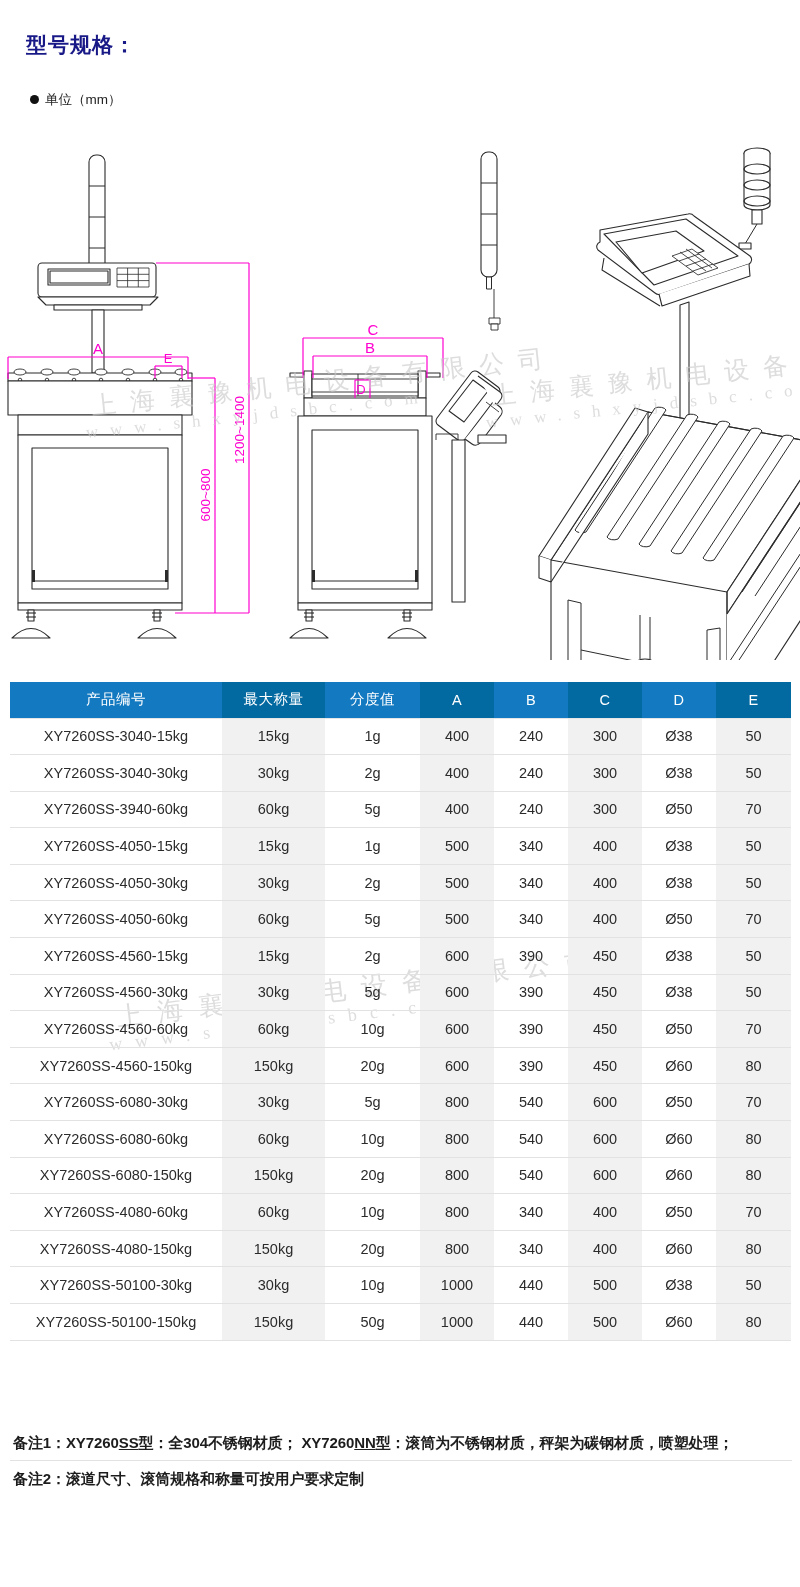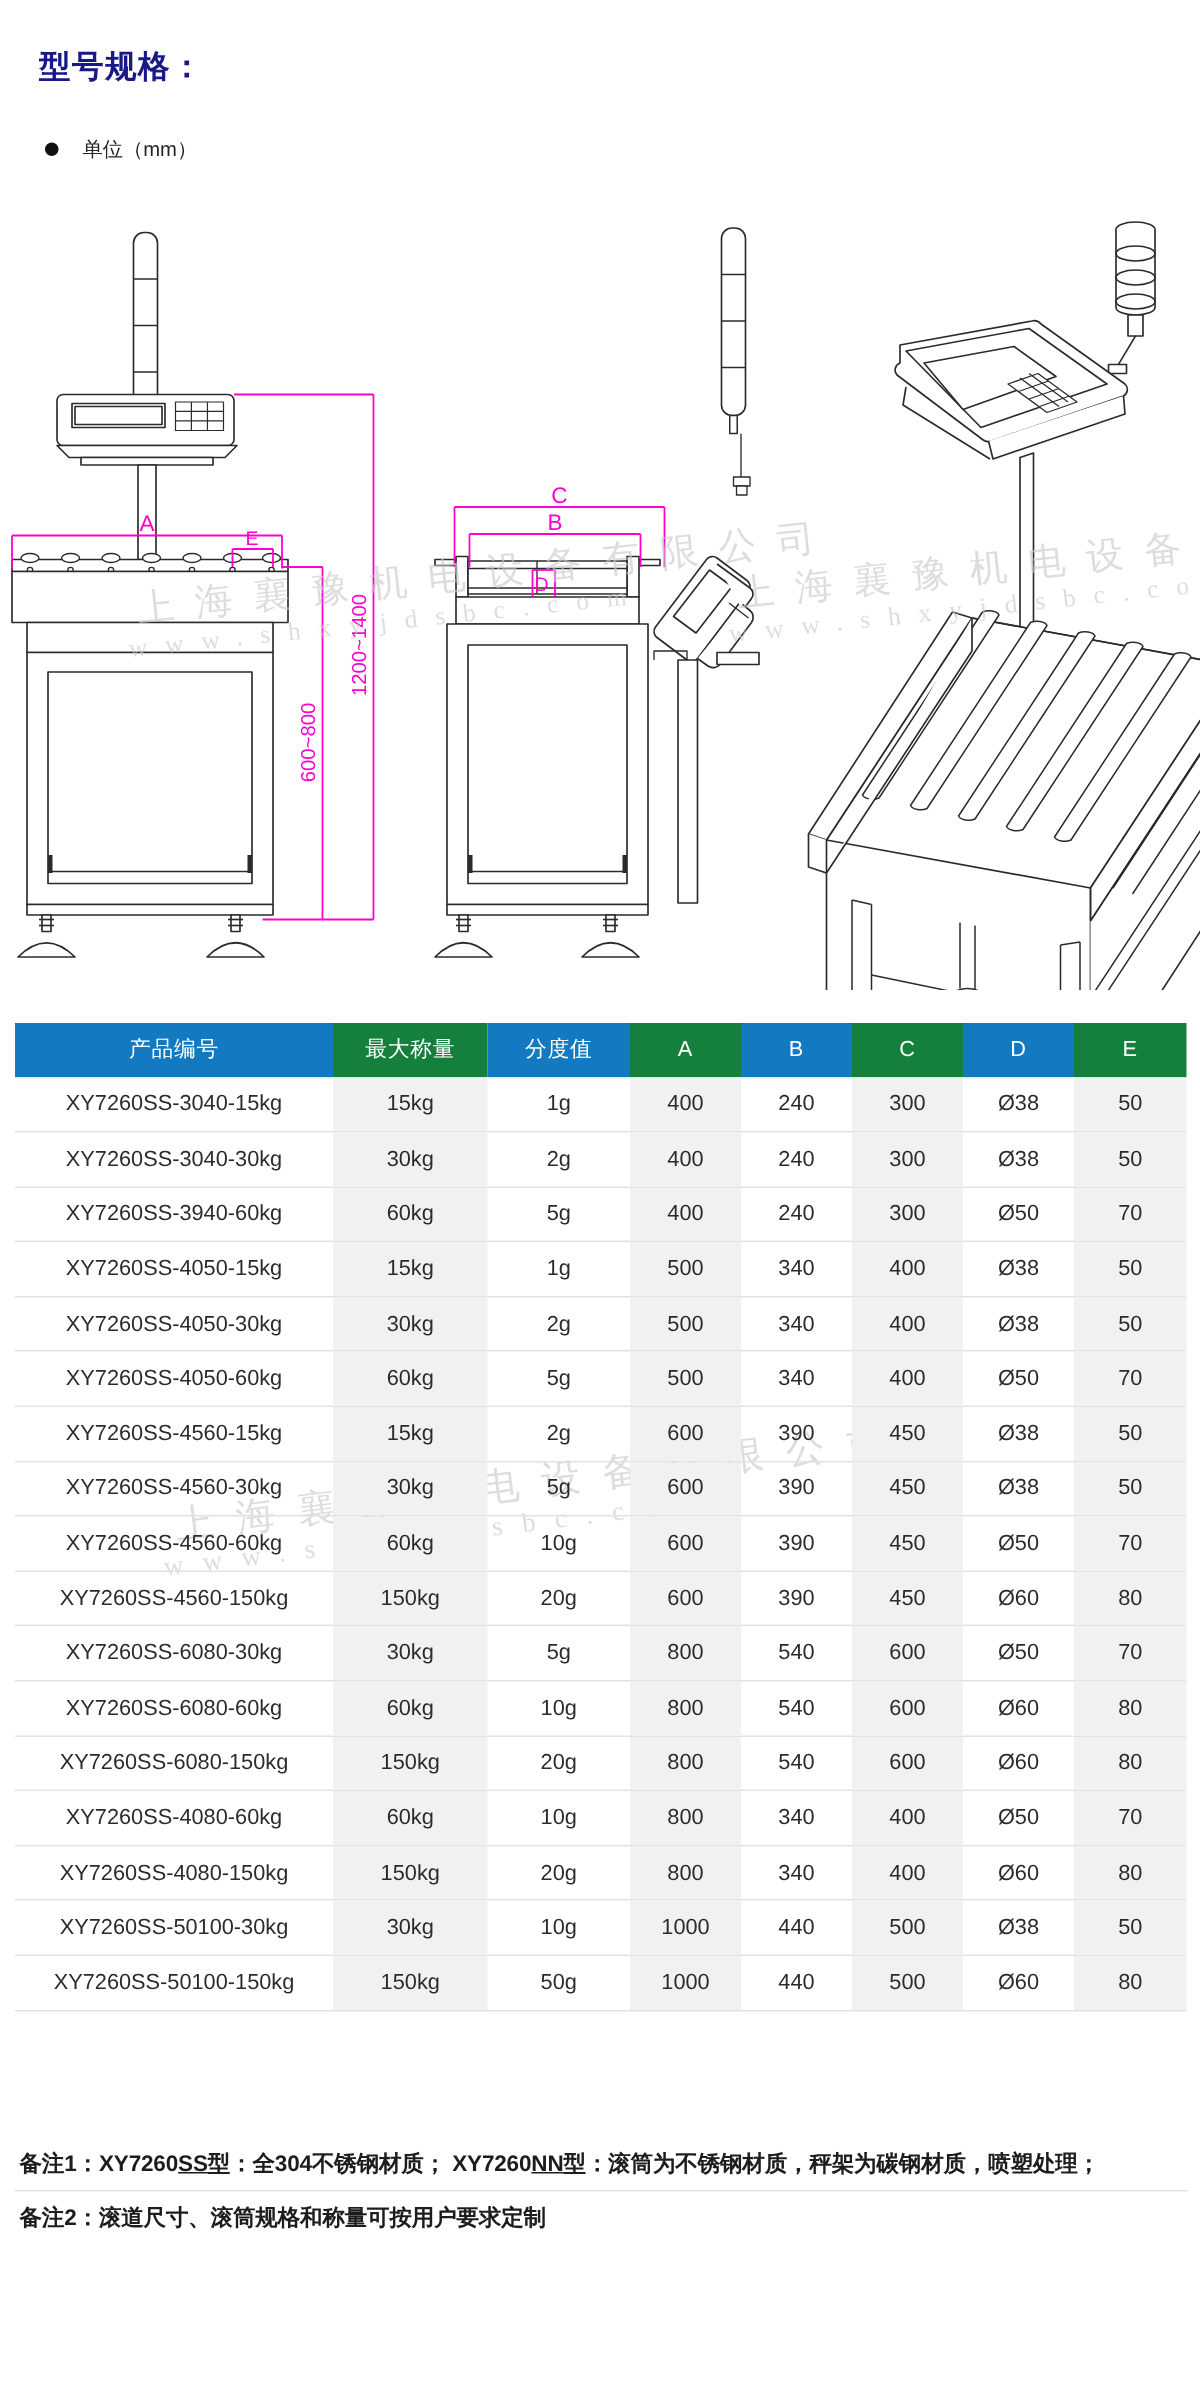--- a/index.html
+++ b/index.html
@@ -29,21 +29,21 @@
     line-height: 1;
   }
   .unit-line {
     position: absolute;
     left: 30px;
     top: 93px;
     font-size: 13.5px;
     color: #232323;
     display: flex;
     align-items: center;
-    gap: 16px;
+    gap: 6px;
     line-height: 1;
   }
   .unit-bullet {
     width: 9px; height: 9px;
     border-radius: 50%;
     background: #111;
     display: inline-block;
   }
 
   
@@ -94,21 +94,21 @@
     height: 36.6px;
     text-align: center;
     font-size: 14.5px;
     color: #2b2b2b;
     border-bottom: 1px solid #e2e2e2;
     position: relative;
   }
   .spec-table tbody tr:first-child td { border-top: 1px solid #e6e6e6; }
   .spec-table td.c-model { text-align: center; font-size: 14.5px; }
   .spec-table td.shade { background: #f1f1f1; }
-  .spec-table th.shade  { background: #15803d; }
+  .spec-table th.shade  { background: #0369a1; }
 
   
   col.w-model { width: 212px; }
   col.w-cap   { width: 103px; }
   col.w-div   { width: 95px;  }
   col.w-dim   { width: 74px;  }
   col.w-dimL  { width: 75px;  }
 
   
   .notes {

